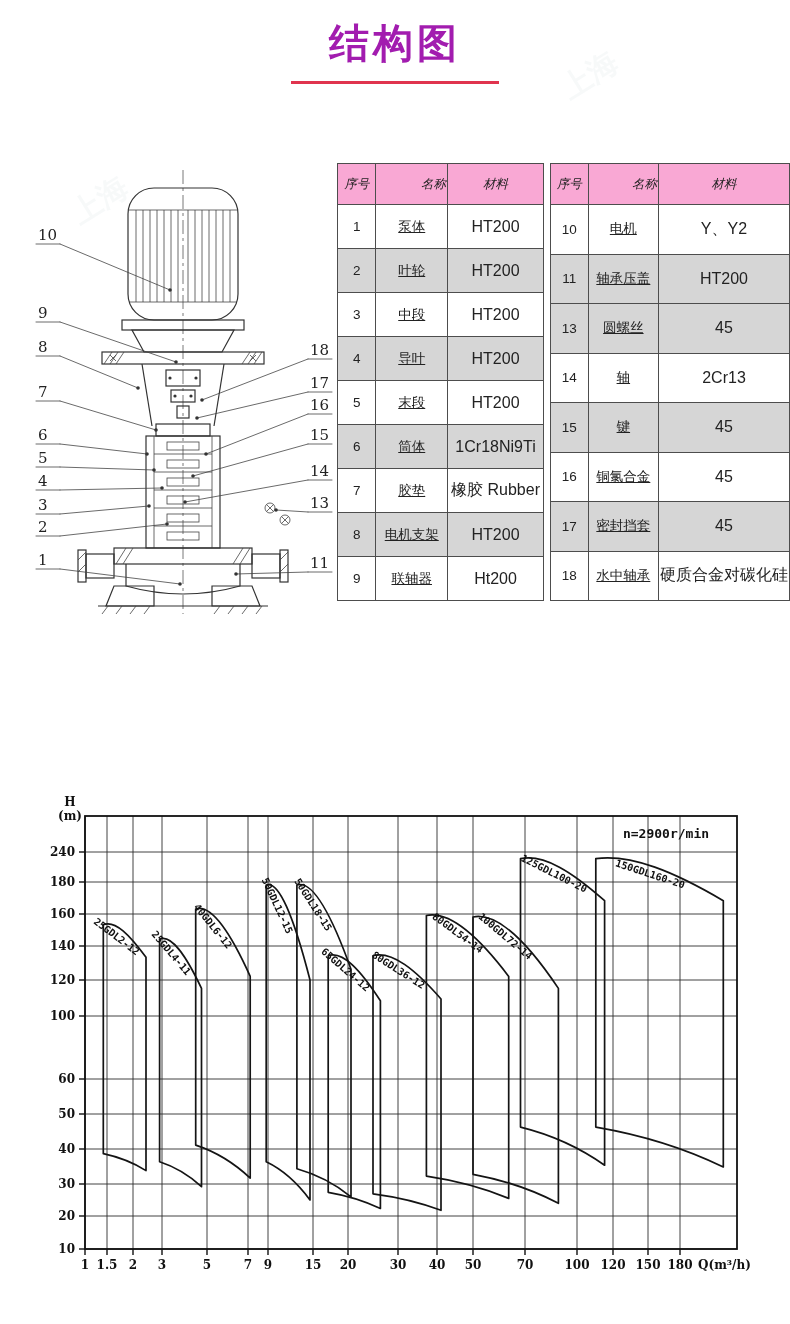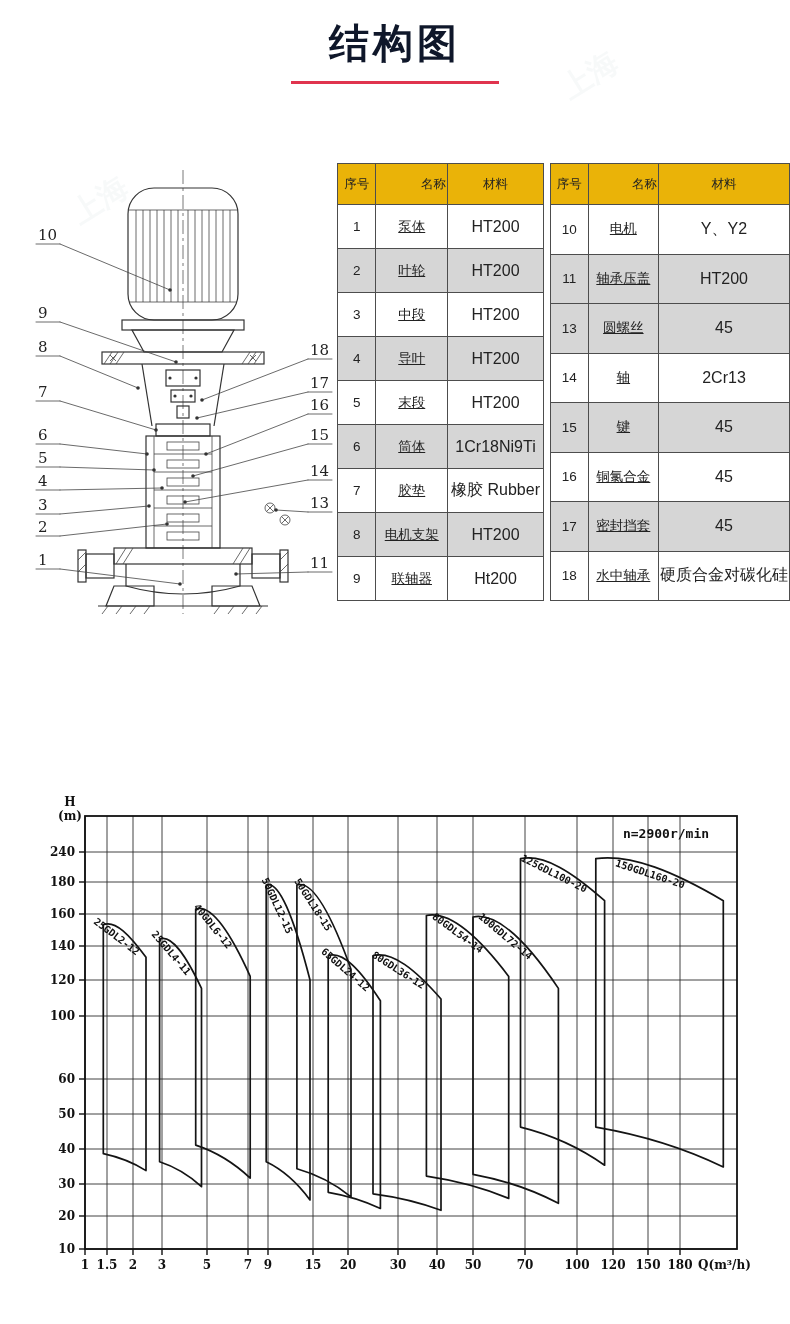--- a/index.html
+++ b/index.html
@@ -1,31 +1,31 @@
 <!DOCTYPE html>
 <html><head>
 <meta charset="utf-8">
 <style>
   html,body{margin:0;padding:0;background:#ffffff;}
   .page{position:relative;width:790px;height:1324px;background:#fff;overflow:hidden;
         font-family:"Liberation Sans",sans-serif;color:#1c1c1c;}
   .titleblock{position:absolute;left:0;right:0;text-align:center;}
-  .sec-title{margin:0;font-size:40px;font-weight:800;letter-spacing:4px;color:#0f172a;
+  .sec-title{margin:0;font-size:40px;font-weight:800;letter-spacing:4px;color:#a21caf;
              font-family:Liberation Sans, sans-serif;}
   .title-underline{width:208px;height:3px;margin:10px auto 0 auto;background:#e0344e;}
   .watermark{position:absolute;font-size:30px;font-weight:700;color:#7fa0aa;opacity:0.06;
              transform:rotate(-32deg);pointer-events:none;}
   .wm1{left:560px;top:55px;}
   .wm2{left:70px;top:180px;}
 
   .tables-wrap{position:absolute;left:337px;top:163px;display:flex;gap:6px;}
   table.parts{border-collapse:collapse;background:#fff;table-layout:fixed;}
   table.parts th,table.parts td{border:1.6px solid #4d4d4d;text-align:center;vertical-align:middle;
        padding:0 1px;overflow:hidden;white-space:nowrap;}
-  table.parts th{height:40px;background:#eab308;font-size:12.5px;font-weight:400;color:#222;}
+  table.parts th{height:40px;background:#f9a8d4;font-size:12.5px;font-weight:400;color:#222;font-style:italic;}
   table.parts td{height:43px;font-size:13.5px;color:#222;}
   table.parts td:nth-child(1){width:38px;}
   table.parts td:nth-child(2){width:72px;text-decoration:underline;}
   table.parts td:nth-child(3){width:94px;font-size:16px;}
   table.parts th:nth-child(1){width:38px;}
   table.parts th:nth-child(2){width:72px;text-align:right;}
   table.parts th:nth-child(3){width:94px;}
   table.parts tr.shade td{background:#d6d6d6;}
 
   #diagram-svg{position:absolute;left:30px;top:152px;}

